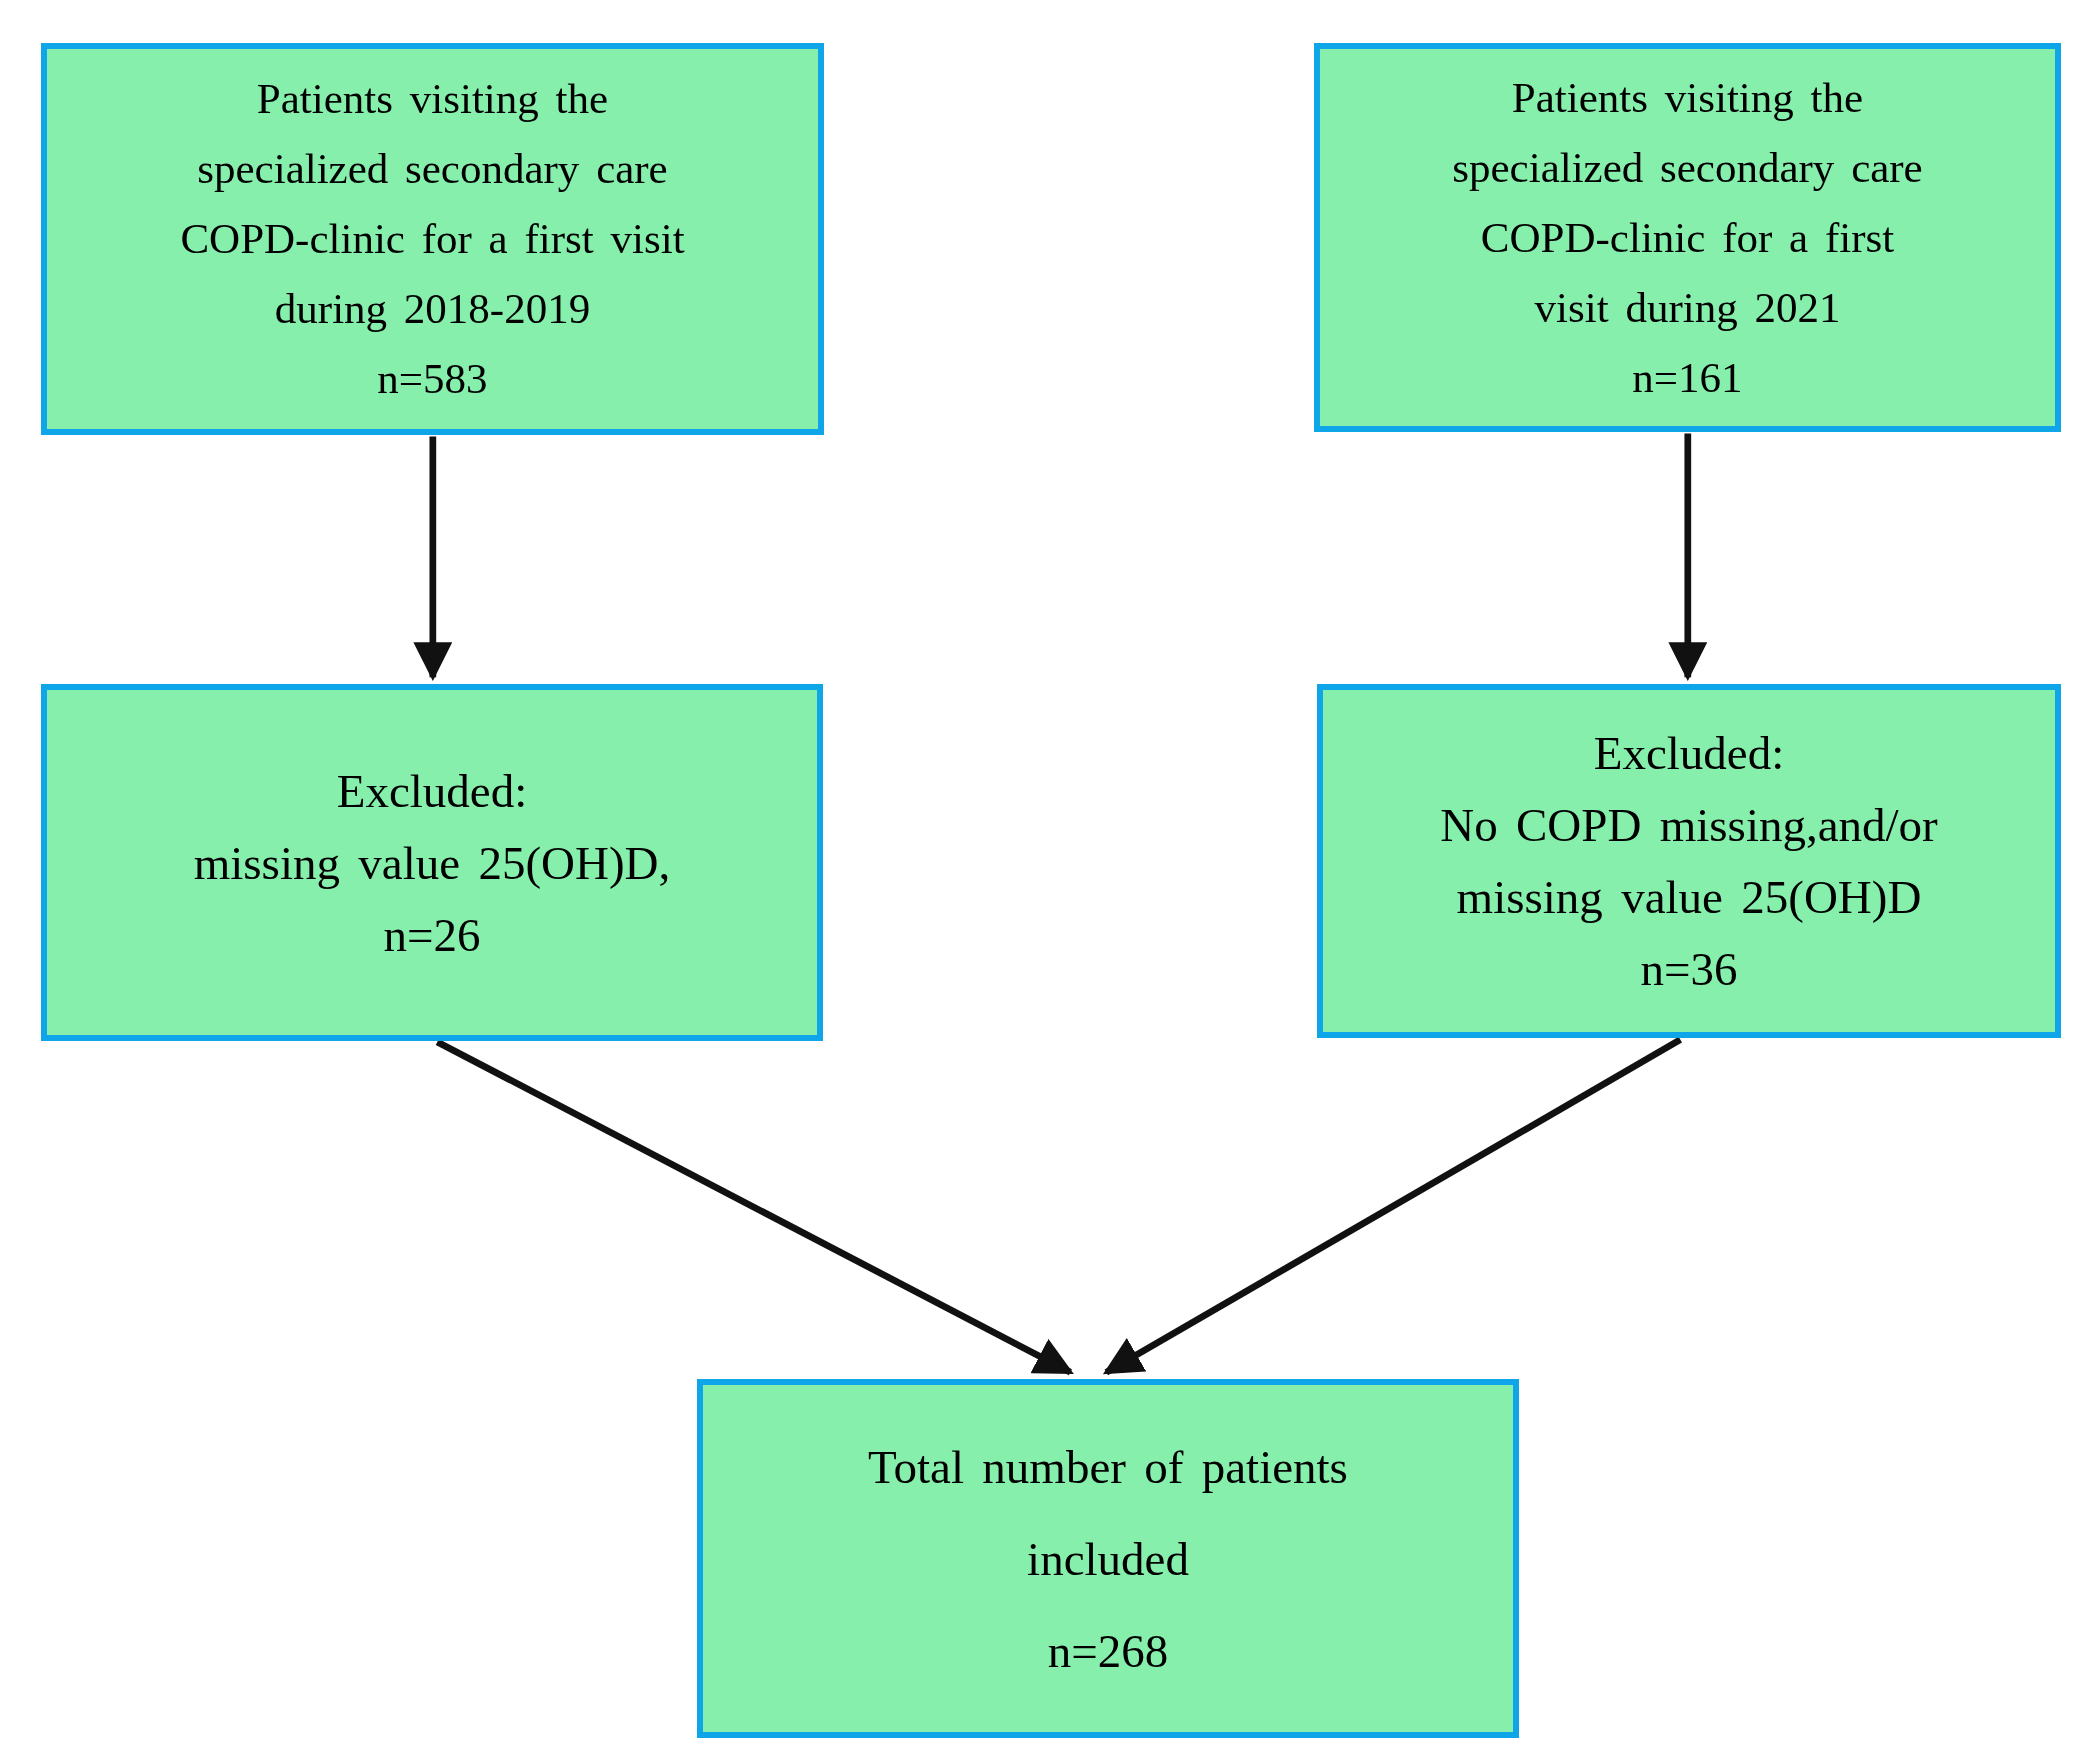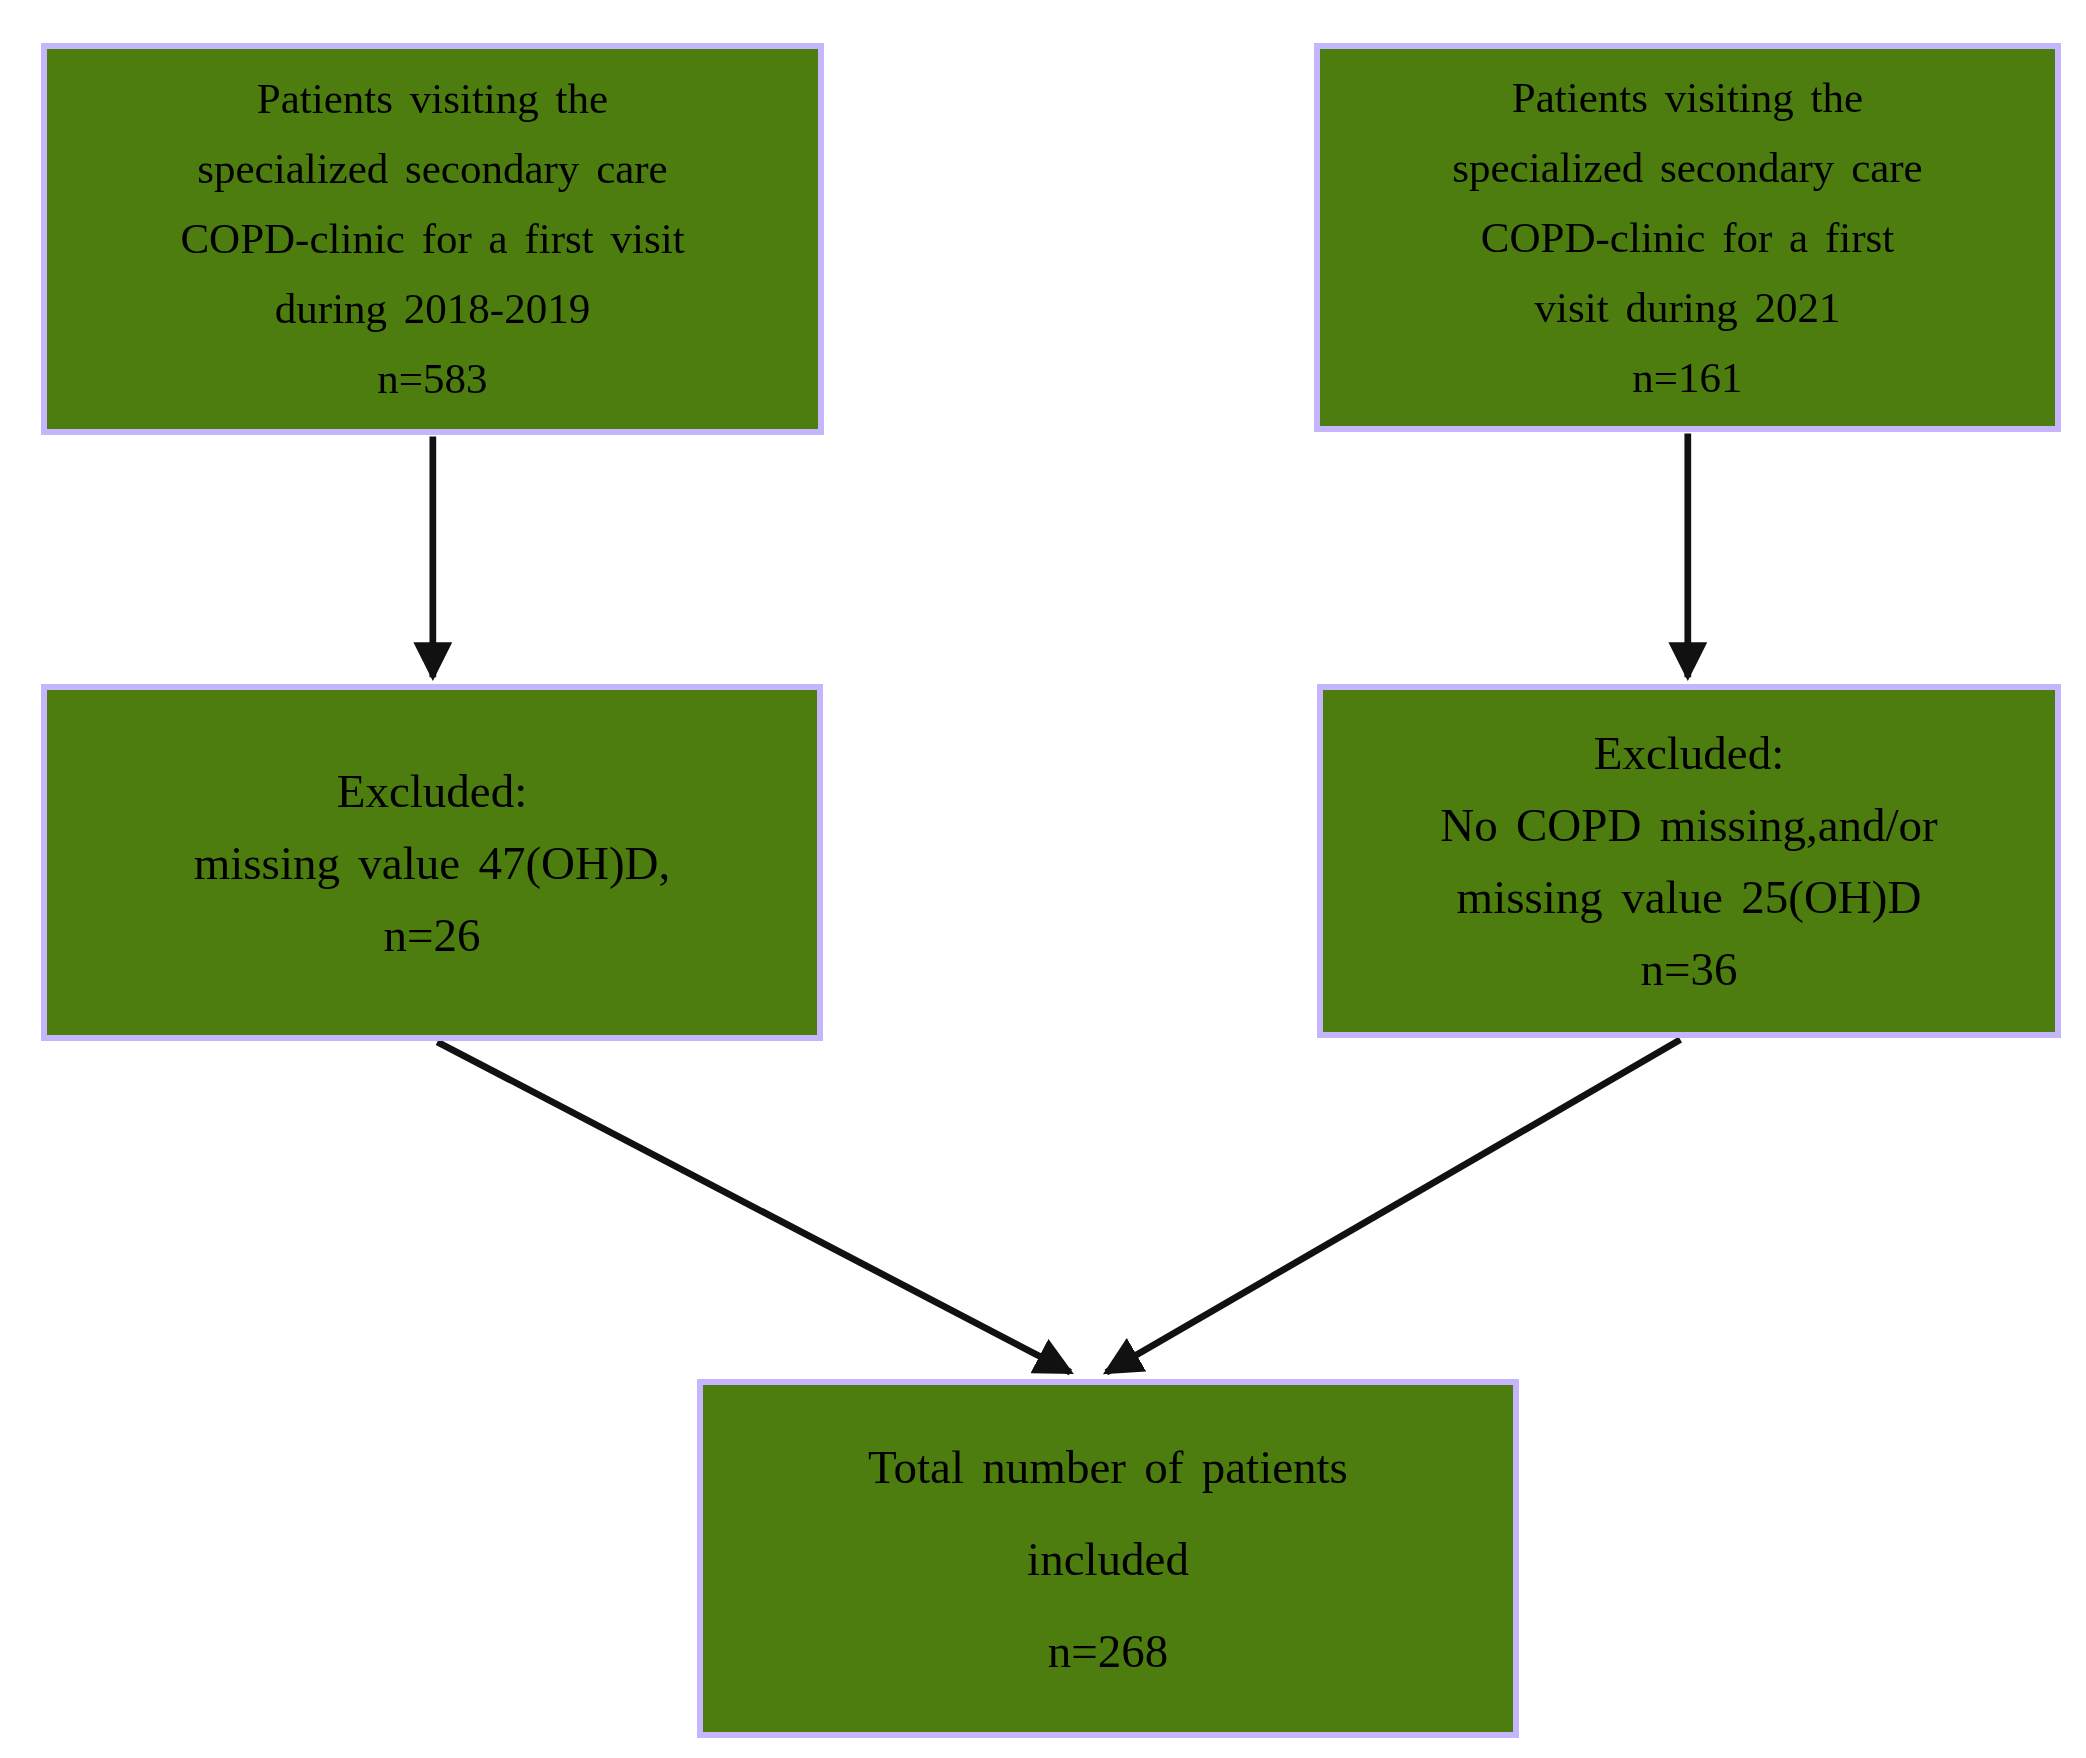--- a/index.html
+++ b/index.html
@@ -12,22 +12,22 @@
     width: 2087px;
     height: 1758px;
     background: #ffffff;
     font-family: "Liberation Serif", "DejaVu Serif", serif;
     color: #000000;
     overflow: hidden;
   }
   .box {
     position: absolute;
     box-sizing: border-box;
-    border: 6px solid #c4b5fd;
-    background: #4d7c0f;
+    border: 6px solid #0ea5e9;
+    background: #86efac;
     display: flex;
     flex-direction: column;
     align-items: center;
     justify-content: center;
     text-align: center;
     word-spacing: 0.14em;
     z-index: 2;
   }
   .box .ln {
     display: block;
@@ -82,21 +82,21 @@
   <div class="box" id="box-cohort-2021">
     <span class="ln">Patients visiting the</span>
     <span class="ln">specialized secondary care</span>
     <span class="ln">COPD-clinic for a first</span>
     <span class="ln">visit during 2021</span>
     <span class="ln">n=161</span>
   </div>
 
   <div class="box" id="box-excluded-2018">
     <span class="ln">Excluded:</span>
-    <span class="ln">missing value 47(OH)D,</span>
+    <span class="ln">missing value 25(OH)D,</span>
     <span class="ln">n=26</span>
   </div>
 
   <div class="box" id="box-excluded-2021">
     <span class="ln">Excluded:</span>
     <span class="ln">No COPD missing,and/or</span>
     <span class="ln">missing value 25(OH)D</span>
     <span class="ln">n=36</span>
   </div>
 

